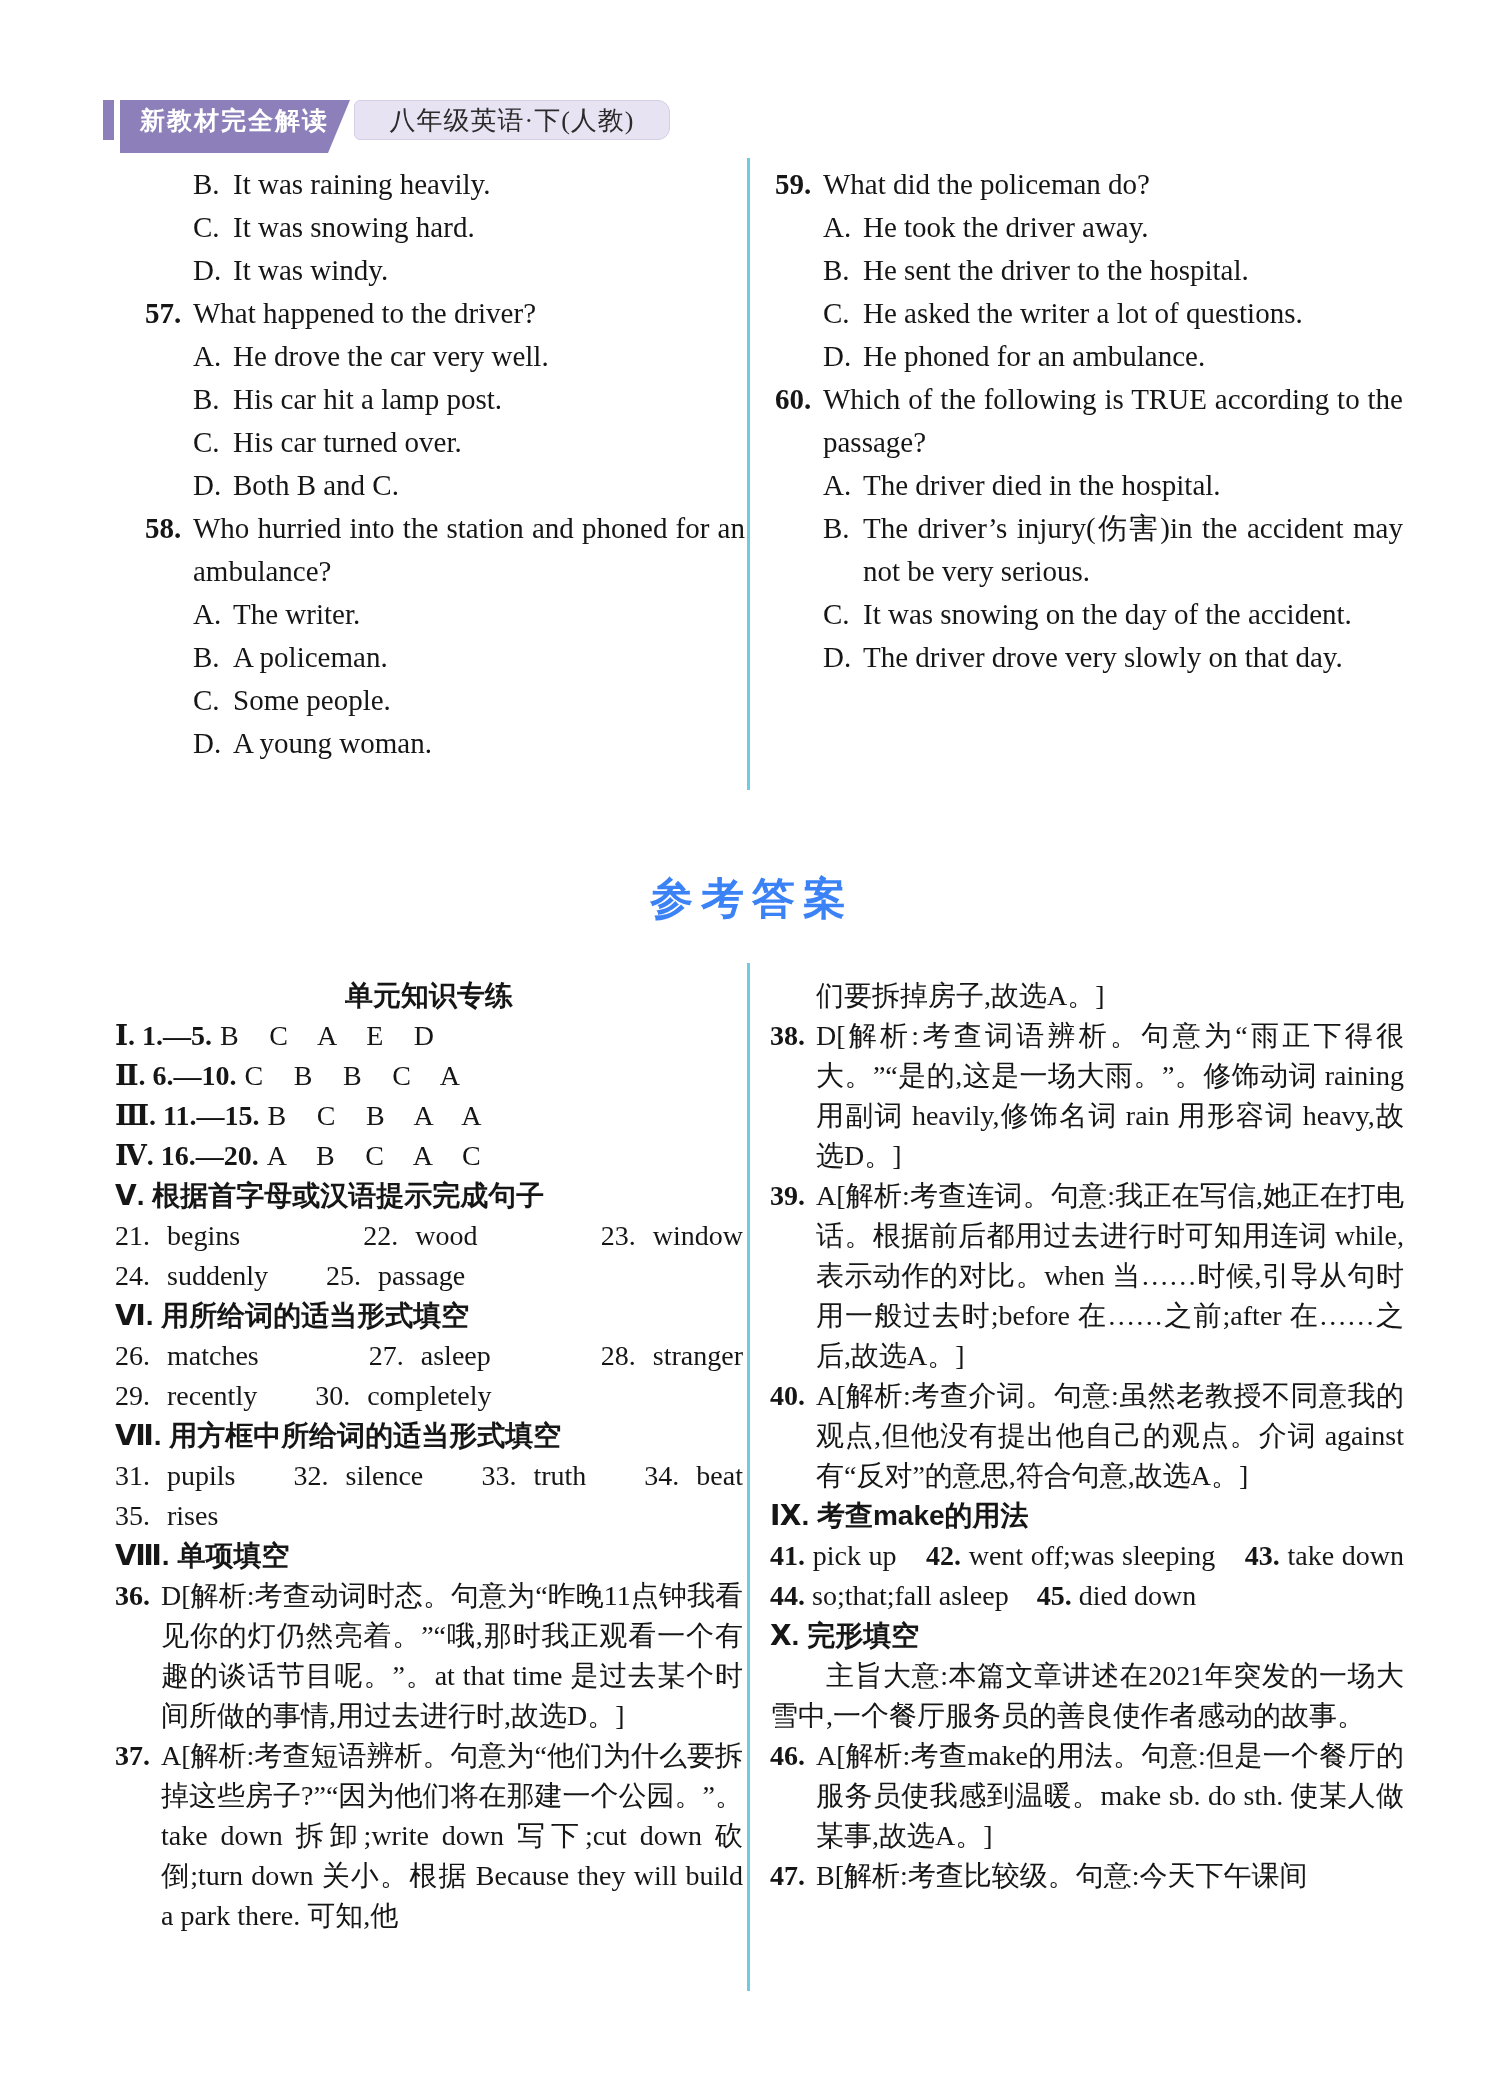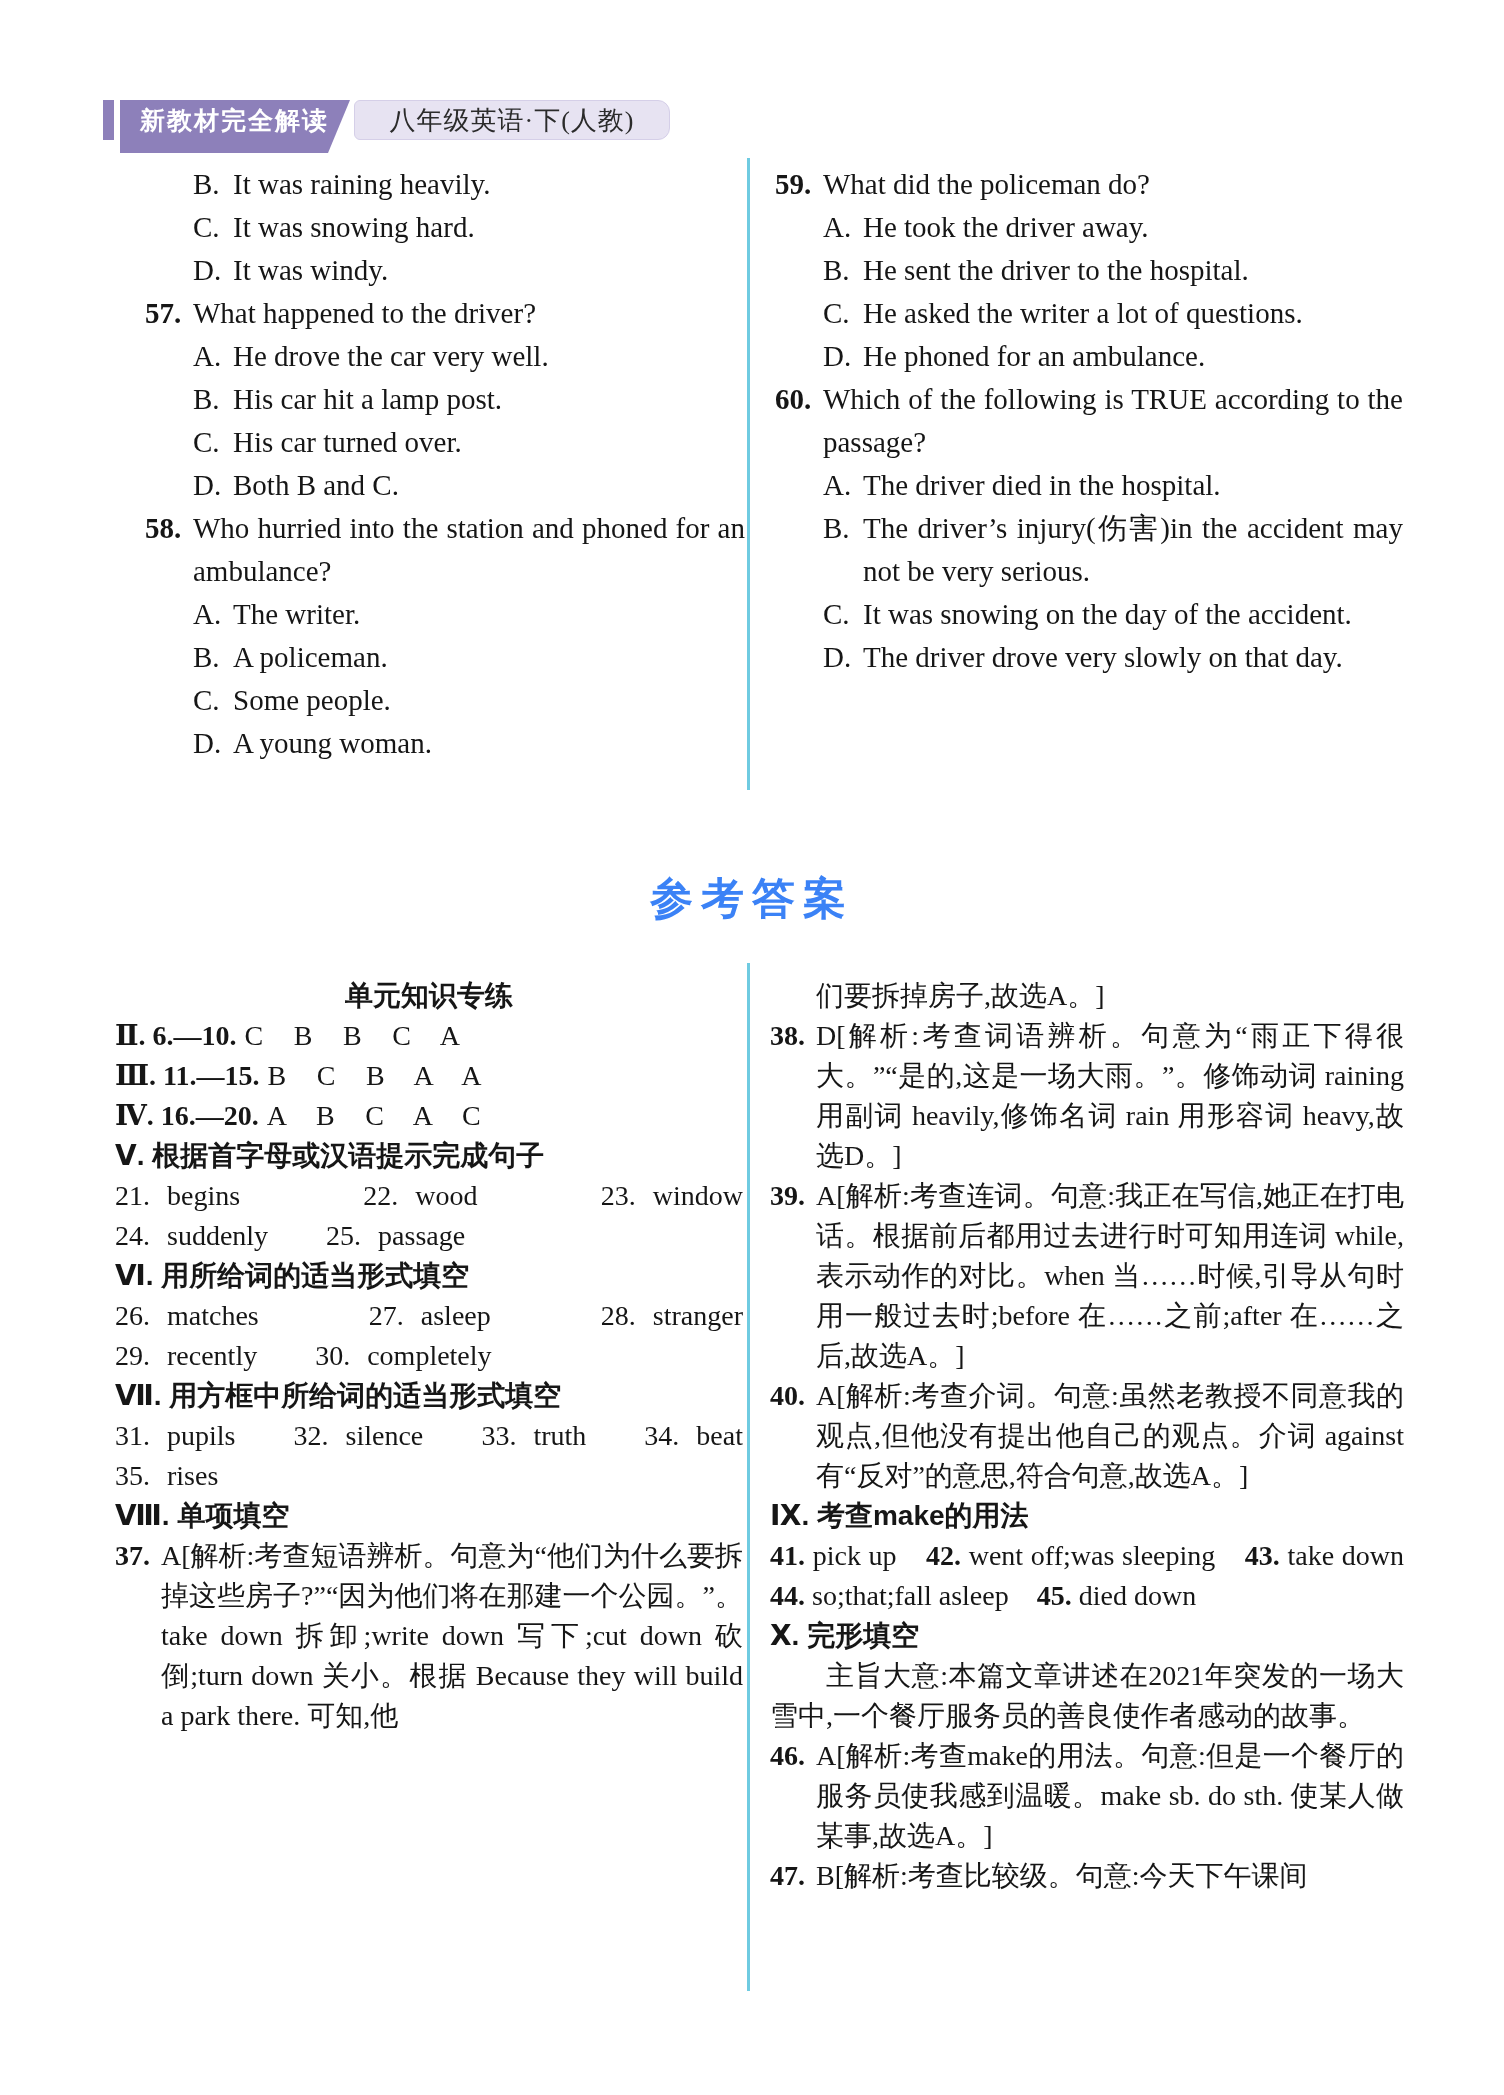--- a/index.html
+++ b/index.html
@@ -186,20 +186,21 @@
       </div>
     </div>
   </div>
 
   <h1 class="ans-title">参考答案</h1>
 
   <div class="vdiv d2"></div>
 
   <div class="acol aleft">
     <div class="aheading">单元知识专练</div>
+    <div class="aroman"><span class="lab">Ⅰ. 1.—5.</span><span class="lets">B C A E D</span></div>
     <div class="aroman"><span class="lab">Ⅱ. 6.—10.</span><span class="lets">C B B C A</span></div>
     <div class="aroman"><span class="lab">Ⅲ. 11.—15.</span><span class="lets">B C B A A</span></div>
     <div class="aroman"><span class="lab">Ⅳ. 16.—20.</span><span class="lets">A B C A C</span></div>
     <div class="sechead">Ⅴ. 根据首字母或汉语提示完成句子</div>
     <div class="wrow just">
       <span class="wit">
           <b>21.</b>
           <span>begins</span>
         </span>
       <span class="wit">
@@ -266,20 +267,24 @@
         </span>
     </div>
     <div class="wrow plain">
       <span class="wit">
           <b>35.</b>
           <span>rises</span>
         </span>
     </div>
     <div class="sechead">Ⅷ. 单项填空</div>
     <div class="aitem">
+      <div class="anum">36.</div>
+      <div class="abody">D[解析:考查动词时态。句意为“昨晚11点钟我看见你的灯仍然亮着。”“哦,那时我正观看一个有趣的谈话节目呢。”。at that time 是过去某个时间所做的事情,用过去进行时,故选D。]</div>
+    </div>
+    <div class="aitem">
       <div class="anum">37.</div>
       <div class="abody">A[解析:考查短语辨析。句意为“他们为什么要拆掉这些房子?”“因为他们将在那建一个公园。”。take down 拆卸;write down 写下;cut down 砍倒;turn down 关小。根据 Because they will build a park there. 可知,他</div>
     </div>
   </div>
 
   <div class="acol aright">
     <div class="aitem">
       <div class="anum"></div>
       <div class="abody">们要拆掉房子,故选A。]</div>
     </div>

